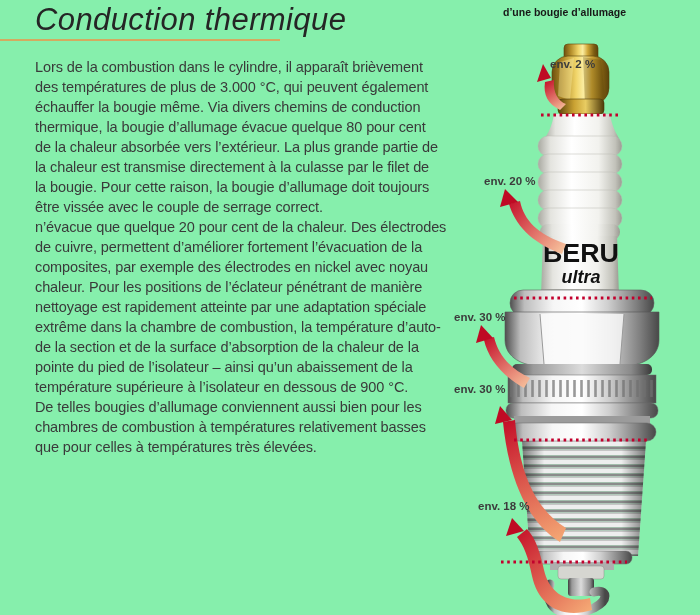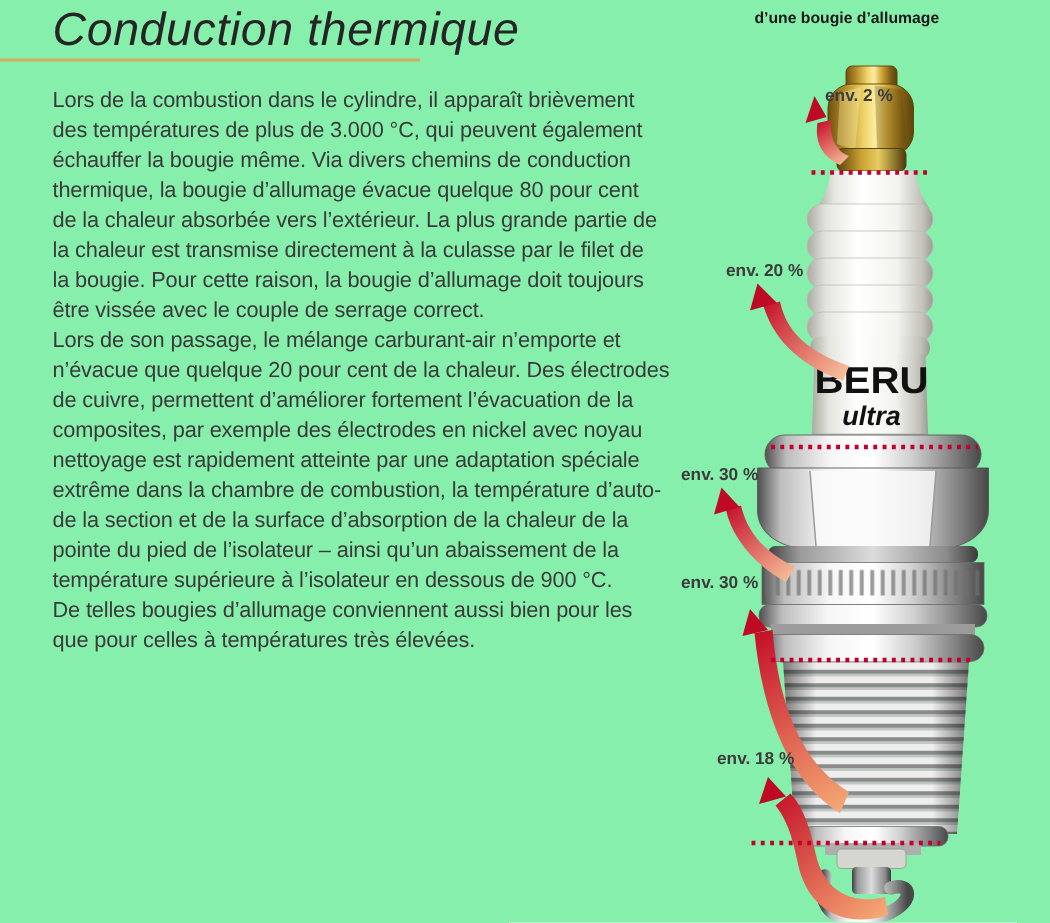--- a/index.html
+++ b/index.html
@@ -48,30 +48,31 @@
 
   <div class="body-text">
       <div>Lors de la combustion dans le cylindre, il apparaît brièvement</div>
       <div>des températures de plus de 3.000 °C, qui peuvent également</div>
       <div>échauffer la bougie même. Via divers chemins de conduction</div>
       <div>thermique, la bougie d’allumage évacue quelque 80 pour cent</div>
       <div>de la chaleur absorbée vers l’extérieur. La plus grande partie de</div>
       <div>la chaleur est transmise directement à la culasse par le filet de</div>
       <div>la bougie. Pour cette raison, la bougie d’allumage doit toujours</div>
       <div>être vissée avec le couple de serrage correct.</div>
-      <div>Lors de son passage, le mélange carburant-air n’emporte et</div>
       <div>n’évacue que quelque 20 pour cent de la chaleur. Des électrodes</div>
       <div>de cuivre, permettent d’améliorer fortement l’évacuation de la</div>
       <div>composites, par exemple des électrodes en nickel avec noyau</div>
+      <div>chaleur. Pour les positions de l’éclateur pénétrant de manière</div>
       <div>nettoyage est rapidement atteinte par une adaptation spéciale</div>
       <div>extrême dans la chambre de combustion, la température d’auto-</div>
       <div>de la section et de la surface d’absorption de la chaleur de la</div>
       <div>pointe du pied de l’isolateur – ainsi qu’un abaissement de la</div>
       <div>température supérieure à l’isolateur en dessous de 900 °C.</div>
       <div>De telles bougies d’allumage conviennent aussi bien pour les</div>
+      <div>chambres de combustion à températures relativement basses</div>
       <div>que pour celles à températures très élevées.</div>
     </div>
 
   <div class="ill-heading">
     <div>d’une bougie d’allumage</div>
   </div>
 
   <svg class="plug-svg" viewBox="440 0 260 615" xmlns="http://www.w3.org/2000/svg">
     <defs>
       <linearGradient id="gold" x1="0" y1="0" x2="1" y2="0">

